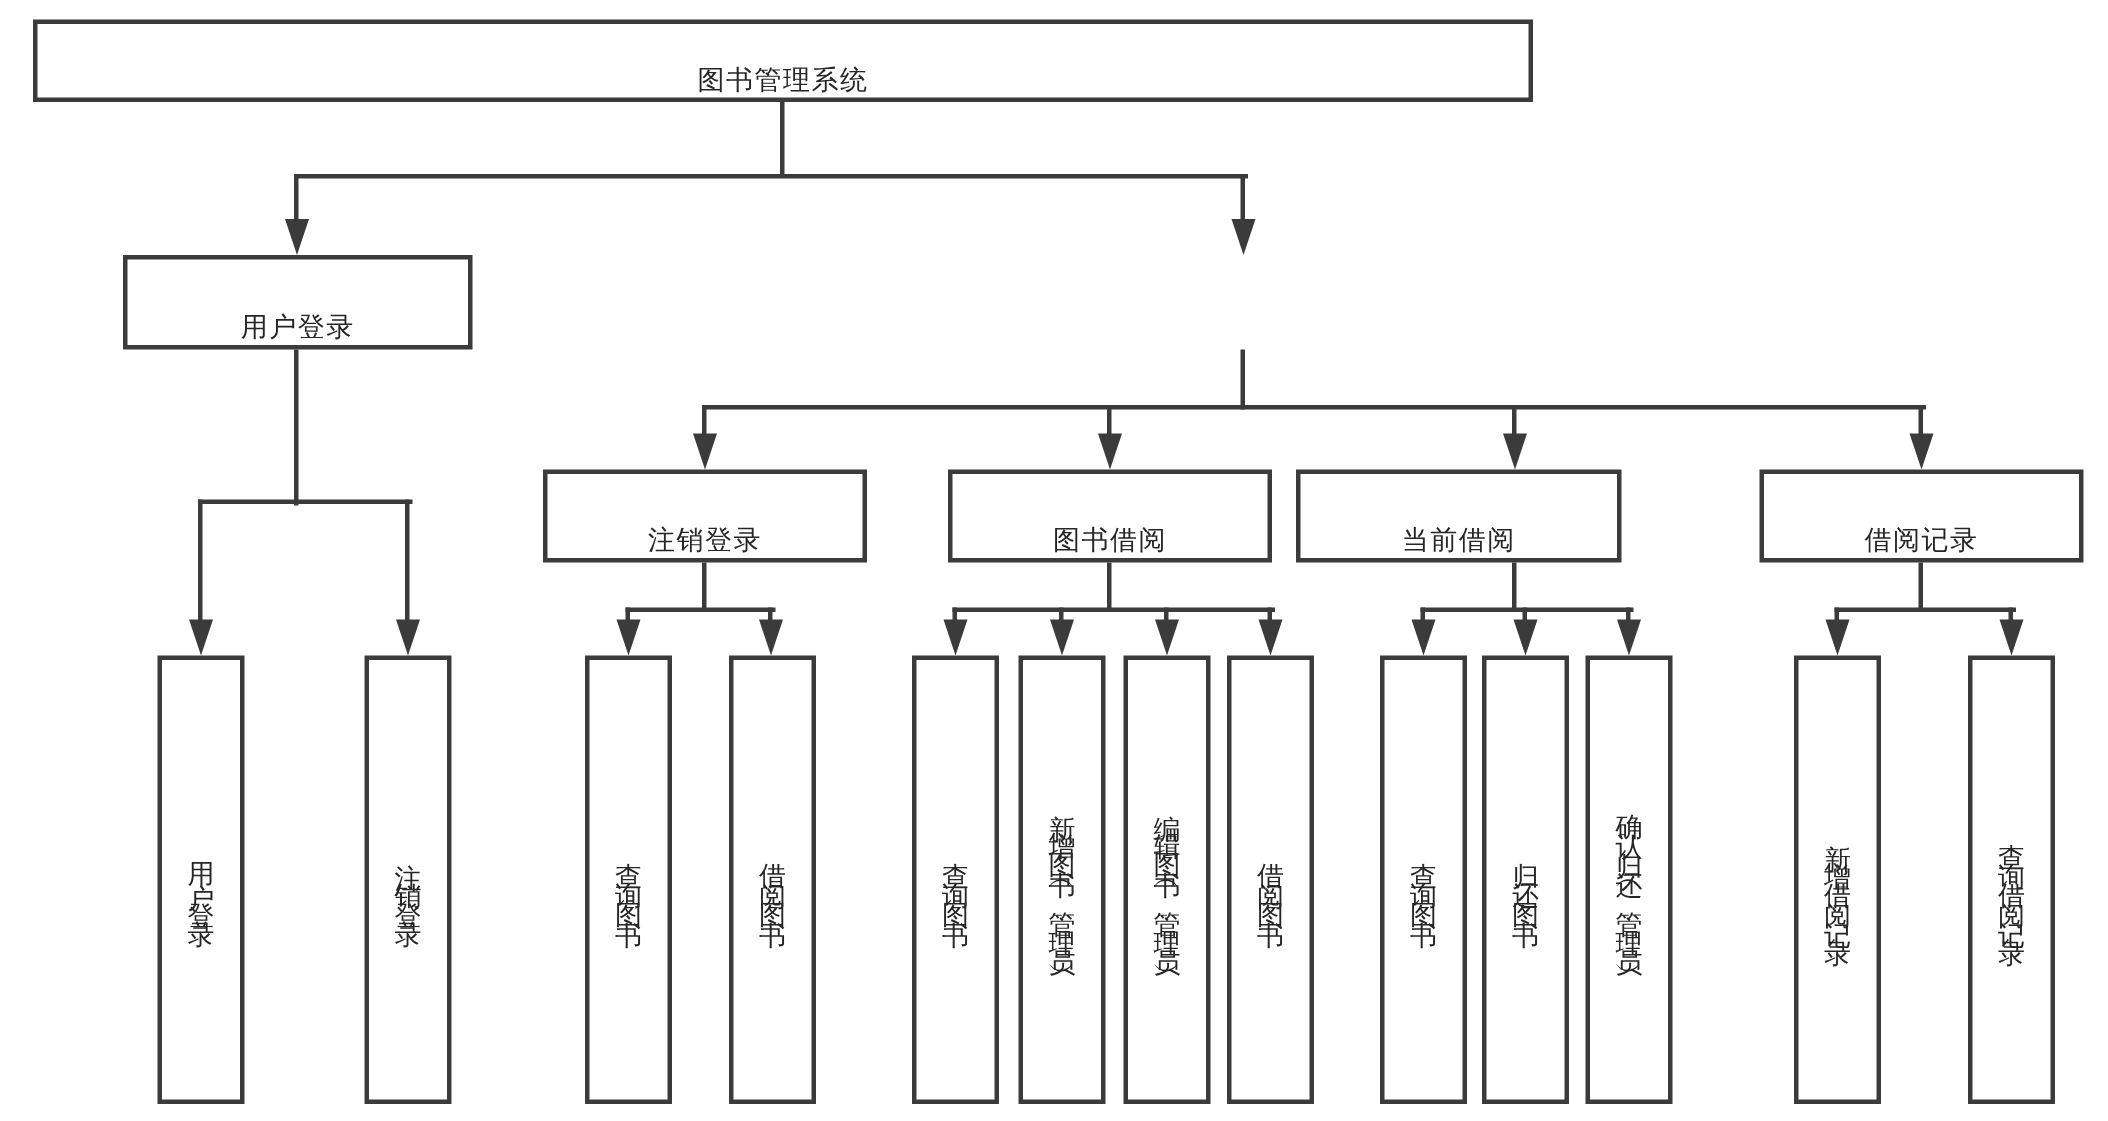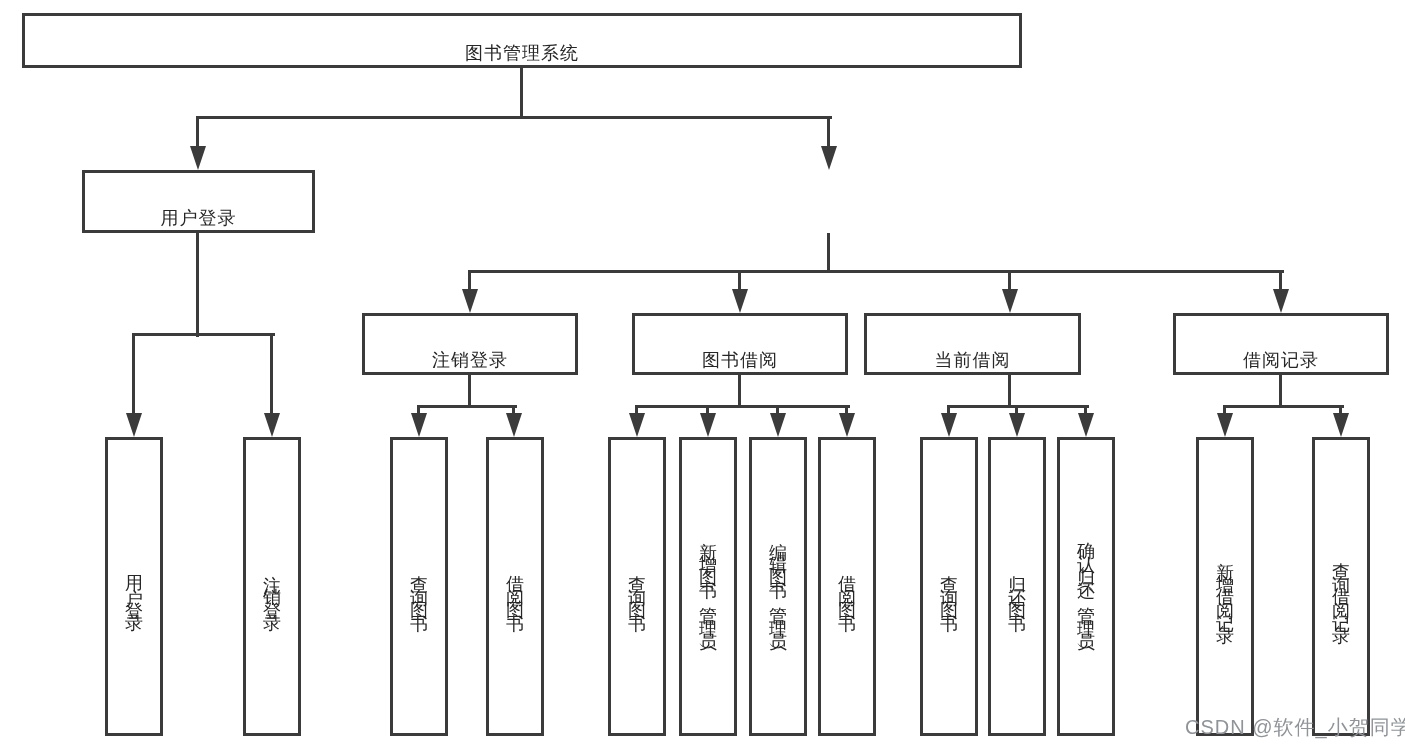--- a/index.html
+++ b/index.html
@@ -196,15 +196,14 @@
   <div class="arrow" style="left:1009px;top:413px;"></div>
   <div class="arrow" style="left:1078px;top:413px;"></div>
 
   <div class="vline" style="left:1279px;top:375px;height:33px;"></div>
   <div class="hline" style="left:1223px;top:405px;width:121px;"></div>
   <div class="vline" style="left:1223px;top:405px;height:14px;"></div>
   <div class="vline" style="left:1339px;top:405px;height:14px;"></div>
   <div class="arrow" style="left:1217px;top:413px;"></div>
   <div class="arrow" style="left:1333px;top:413px;"></div>
 
-  <div id="watermark">CSDN @软件_小贺同学</div>
 
 </div>
 
 </body></html>

